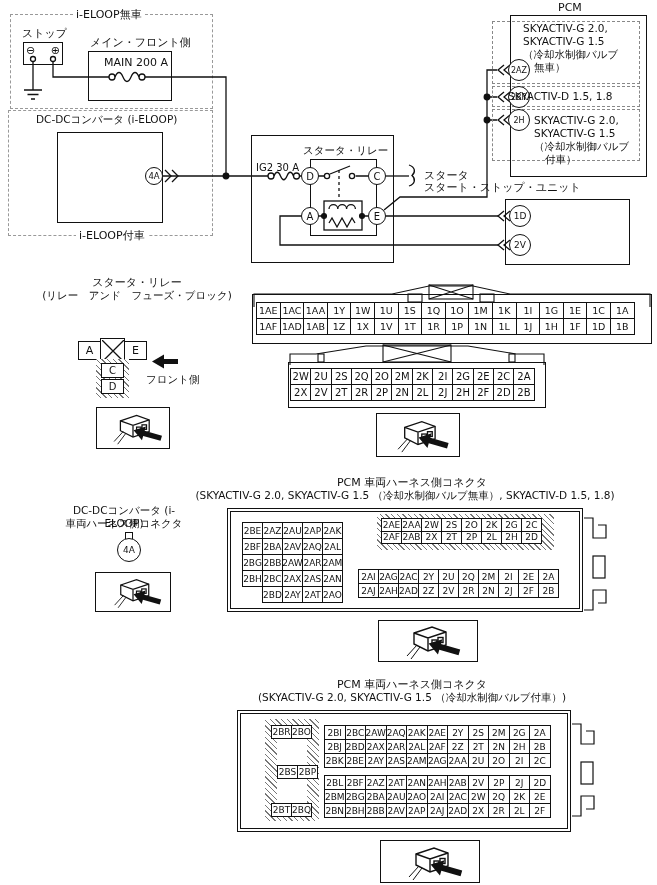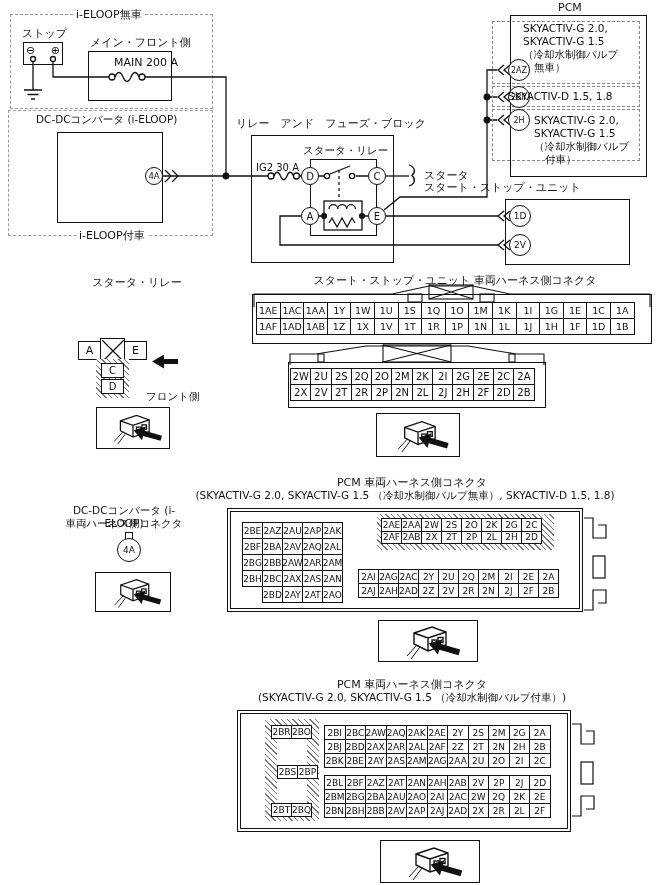--- a/index.html
+++ b/index.html
@@ -160,66 +160,65 @@
   <div class="term" style="left:509px;top:205px;width:22px;height:22px;font-size:9px">1D</div>
   <div class="term" style="left:509px;top:234px;width:22px;height:22px;font-size:9px">2V</div>
 
   <div class="lbl wbg" style="left:73px;top:8px">i-ELOOP無車</div>
   <div class="lbl" style="left:22px;top:27px">ストップ</div>
   <div class="lbl abs" style="left:26px;top:44px;width:34px;display:flex;justify-content:space-between">
     <span>⊖</span>
     <span>⊕</span>
   </div>
   <div class="lbl" style="left:90px;top:36px">メイン・フロント側</div>
-  <div class="lbl" style="left:114px;top:56px">MAIN 200 A</div>
+  <div class="lbl" style="left:104px;top:56px">MAIN 200 A</div>
   <div class="lbl s105" style="left:36px;top:113px">DC-DCコンバータ (i-ELOOP)</div>
   <div class="lbl wbg" style="left:76px;top:229px">i-ELOOP付車</div>
-  <div class="lbl" style="left:236px;top:117px">リレー　アンド　フューズ・ブロック</div>
   <div class="lbl s105" style="left:303px;top:144px">スタータ・リレー</div>
   <div class="lbl s10" style="left:256px;top:161px">IG2 30 A</div>
   <div class="lbl" style="left:424px;top:169px">スタータ</div>
   <div class="lbl" style="left:558px;top:1px">PCM</div>
   <div class="lbl abs variant" style="left:523px;top:22px">
     <span>SKYACTIV-G 2.0,</span>
     <span>SKYACTIV-G 1.5</span>
     <span>（冷却水制御バルブ</span>
     <span class="indent">無車）</span>
   </div>
   <div class="lbl s105" style="left:508px;top:90px">SKYACTIV-D 1.5, 1.8</div>
   <div class="lbl abs variant" style="left:534px;top:114px">
     <span>SKYACTIV-G 2.0,</span>
     <span>SKYACTIV-G 1.5</span>
     <span>（冷却水制御バルブ</span>
     <span class="indent">付車）</span>
   </div>
   <div class="lbl" style="left:424px;top:181px">スタート・ストップ・ユニット</div>
 
   <div class="lbl ctr" style="left:32px;top:276px;width:210px">スタータ・リレー</div>
+  <div class="lbl ctr s105" style="left:17px;top:289px;width:240px">(リレー　アンド　フューズ・ブロック)</div>
 
   <div class="pcell" style="left:78px;top:341px;width:23px;height:19px">A</div>
   <div class="pcell" style="left:100px;top:338px;width:25px;height:25px;padding:0">
     <svg width="22" height="22" viewBox="0 0 22 22">
       <path d="M0,0 L22,22 M22,0 L0,22" stroke="#111" stroke-width="1.3"></path>
     </svg>
   </div>
   <div class="pcell" style="left:124px;top:341px;width:23px;height:19px">E</div>
   <div class="abs hatch" style="left:96px;top:359px;width:33px;height:39px"></div>
   <div class="pcell" style="left:101px;top:363px;width:23px;height:15px;font-size:10px">C</div>
   <div class="pcell" style="left:101px;top:379px;width:23px;height:15px;font-size:10px">D</div>
   <svg class="abs" style="left:152px;top:354px" width="27" height="15">
     <path d="M0,7.5 L12,0.5 v4.5 h14 v5 h-14 v4.5 z" fill="#111"></path>
   </svg>
-  <div class="lbl s105" style="left:146px;top:390px">フロント側</div>
+  <div class="lbl s105" style="left:146px;top:373px">フロント側</div>
   <div class="icon-box" style="left:96px;top:407px;width:74px;height:42px">
     <svg width="72" height="40" viewBox="0 0 80 40">
         <use href="#conn3d"></use>
       </svg>
   </div>
 
-  <div class="lbl ctr" style="left:255px;top:274px;width:400px">スタート・ストップ・ユニット 車両ハーネス側コネクタ</div>
 
   <svg class="abs" style="left:252px;top:282px" width="400" height="26">
     <g stroke="#111" stroke-width="1.1" fill="none">
       <path d="M2,25 V12 H140 L177,4 H221 L258,12 H398 V25"></path>
       <rect x="177" y="3" width="44" height="14"></rect>
       <path d="M177,3 L221,17 M221,3 L177,17"></path>
       <rect x="156" y="12" width="14" height="8"></rect>
       <rect x="228" y="12" width="14" height="8"></rect>
     </g>
   </svg>

